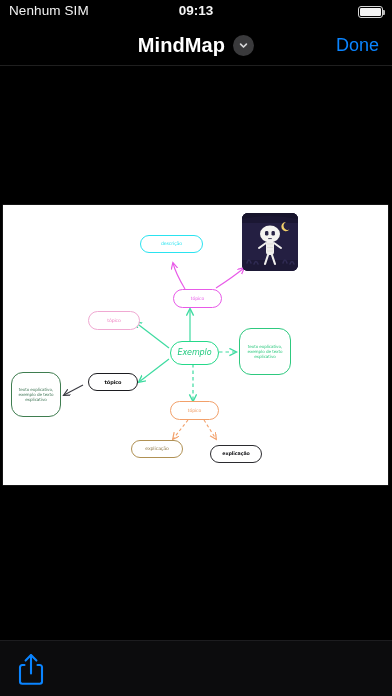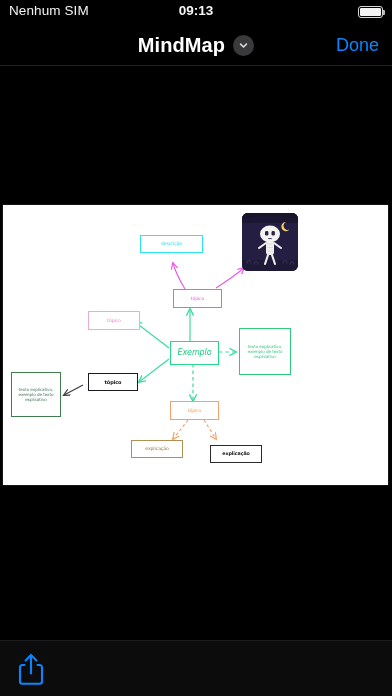--- a/index.html
+++ b/index.html
@@ -71,20 +71,21 @@
   .mindmap-svg { position: absolute; left: 0; top: 0; }
 
   .node {
     position: absolute;
     display: flex; align-items: center; justify-content: center;
     text-align: center;
     background: #fff;
     line-height: 1.25;
     font-family: "DejaVu Sans", sans-serif;
     letter-spacing: -.1px;
+    border-radius: 12px;
   }
   .node span { display: block; width: 100%; }
 
   
   .n-descricao { border: 1.3px solid #2ae3f0; color: #2ae3f0; }
   .n-topico-magenta { border: 1.3px solid #e85ae8; color: #e85ae8; }
   .n-topico-pink { border: 1.3px solid #f0a9d2; color: #ef7ec0; }
   .n-exemplo { border: 1.5px solid #25d98a; color: #20c97e; font-style: italic; }
   .n-texto-green { border: 1.4px solid #2ec97f; color: #2ec97f; }
   .n-texto-darkgreen { border: 1.4px solid #3f7d50; color: #44795a; }

